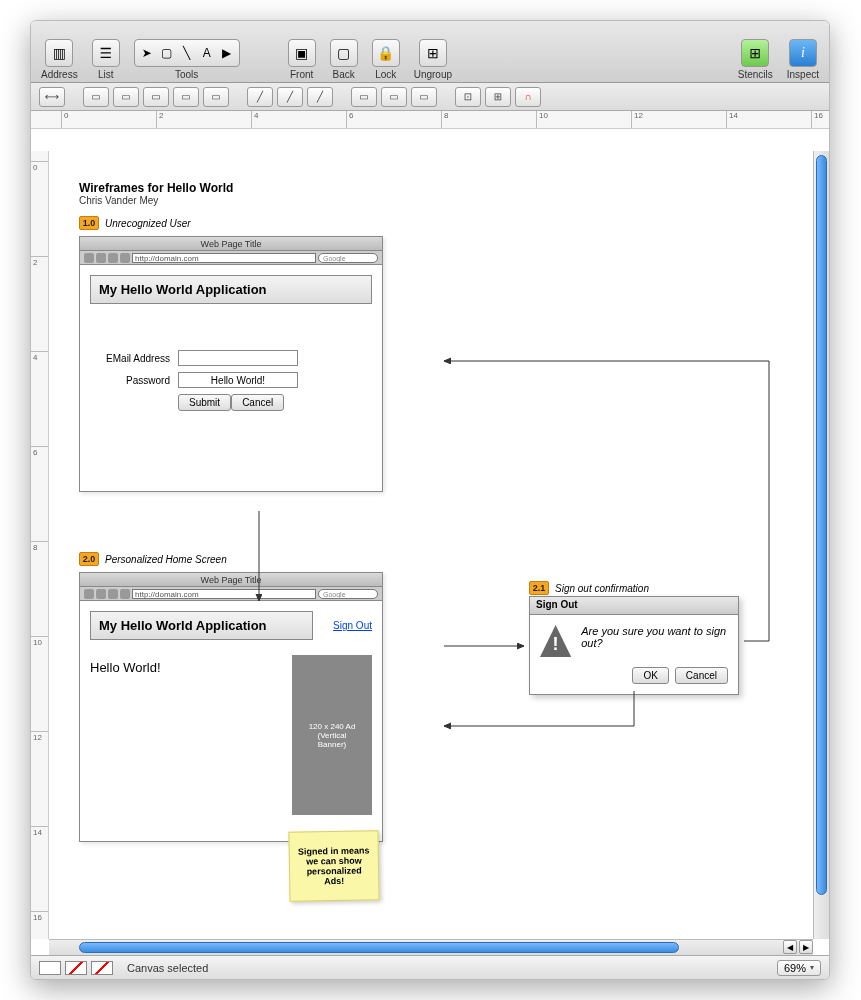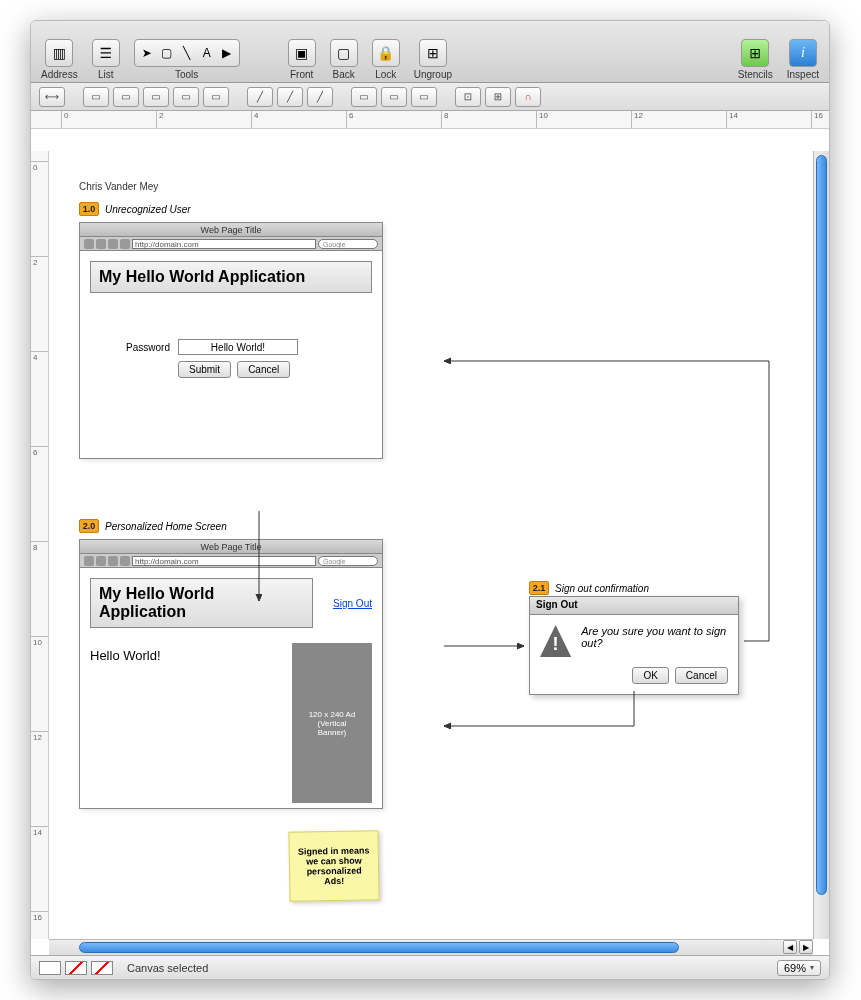--- a/index.html
+++ b/index.html
@@ -60,25 +60,25 @@
 .badge { width: 20px; height: 14px; background: #f6a623; border: 1px solid #c47e0a; border-radius: 2px; font-size: 9px; font-weight: bold; display: flex; align-items: center; justify-content: center; color: #222; }
 .step-badge .it { font-style: italic; font-size: 10px; }
 
 .browser { width: 304px; border: 1px solid #888; background: #fff; box-shadow: 2px 2px 4px rgba(0,0,0,.1); }
 .browser .chrome { height: 14px; background: linear-gradient(#d9d9d9,#bcbcbc); border-bottom: 1px solid #888; display: flex; align-items: center; justify-content: center; font-size: 9px; color: #333; position: relative; }
 .browser .navbar { height: 14px; background: #ccc; border-bottom: 1px solid #888; display: flex; align-items: center; gap: 2px; padding: 0 4px; }
 .navbtn { width: 10px; height: 10px; background: #999; border-radius: 2px; }
 .urlbar { flex: 1; height: 10px; background: #fff; border: 1px solid #777; font-size: 8px; padding: 0 2px; line-height: 9px; color: #555; }
 .searchbar { width: 60px; height: 10px; background: #fff; border: 1px solid #777; border-radius: 5px; font-size: 7px; color: #888; padding: 0 4px; line-height: 9px; }
 .browser .body { padding: 10px; min-height: 200px; }
-.app-title-box { background: linear-gradient(#f4f4f4,#ddd); border: 1px solid #888; padding: 6px 8px; font-weight: bold; font-size: 16px; }
+.app-title-box { background: linear-gradient(#f4f4f4,#ddd); border: 1px solid #888; padding: 6px 8px; font-weight: bold; font-size: 13px; }
 .form-row { display: flex; align-items: center; gap: 8px; margin: 6px 0; }
 .form-row label { font-size: 10px; width: 80px; text-align: right; }
 .form-row input { width: 120px; height: 16px; border: 1px solid #888; font-size: 10px; padding: 0 4px; text-align: center; }
-.btnrow { display: flex; gap: 6px; margin-top: 4px; margin-left: 88px; }
+.btnrow { display: flex; gap: 0; margin-top: 4px; margin-left: 88px; }
 .wf-btn { padding: 2px 10px; background: linear-gradient(#fafafa,#ddd); border: 1px solid #888; border-radius: 3px; font-size: 10px; }
 
 .signout-link { color: #0044dd; text-decoration: underline; font-size: 10px; float: right; }
 .hello-text { font-size: 13px; margin-top: 20px; }
 .ad-box { float: right; width: 80px; height: 160px; background: #888; color: #fff; font-size: 8px; display: flex; align-items: center; justify-content: center; text-align: center; margin-top: -20px; padding: 11px; }
 
 .sticky { position: absolute; width: 90px; height: 70px; background: #fbf7a8; border: 1px solid #d8d06a; box-shadow: 2px 2px 4px rgba(0,0,0,.2); font-size: 9px; font-weight: bold; display: flex; align-items: center; justify-content: center; text-align: center; padding: 6px; transform: rotate(-1deg); }
 
 .dialog { position: absolute; width: 210px; border: 1px solid #888; background: #fff; box-shadow: 3px 3px 6px rgba(0,0,0,.2); }
 .dialog .dhead { height: 18px; background: linear-gradient(#e8e8e8,#ccc); border-bottom: 1px solid #888; font-size: 10px; font-weight: bold; padding: 2px 6px; }
@@ -188,20 +188,21 @@
     <div class="tick" style="top:295px">6</div>
     <div class="tick" style="top:390px">8</div>
     <div class="tick" style="top:485px">10</div>
     <div class="tick" style="top:580px">12</div>
     <div class="tick" style="top:675px">14</div>
     <div class="tick" style="top:760px">16</div>
   </div>
 
   <div class="canvas-wrap">
     <div class="doc">
+      <div class="doc-title">Wireframes for Hello World</div>
       <div class="doc-sub">Chris Vander Mey</div>
 
       
       <div class="step-badge">
         <span class="badge">1.0</span>
         <span class="it">Unrecognized User</span>
       </div>
 
       <div class="browser" style="position:relative;">
         <div class="chrome">
@@ -211,20 +212,24 @@
           <div class="navbtn"></div>
           <div class="navbtn"></div>
           <div class="navbtn"></div>
           <div class="navbtn"></div>
           <div class="urlbar">http://domain.com</div>
           <div class="searchbar">Google</div>
         </div>
         <div class="body">
           <div class="app-title-box">My Hello World Application</div>
           <div style="height:40px"></div>
+          <div class="form-row">
+            <label>EMail Address</label>
+            <input readonly="" style="">
+          </div>
           <div class="form-row">
             <label>Password</label>
             <input readonly="" value="Hello World!" style="">
           </div>
           <div class="btnrow">
             <div class="wf-btn">Submit</div>
             <div class="wf-btn">Cancel</div>
           </div>
           <div style="height:70px"></div>
         </div>

